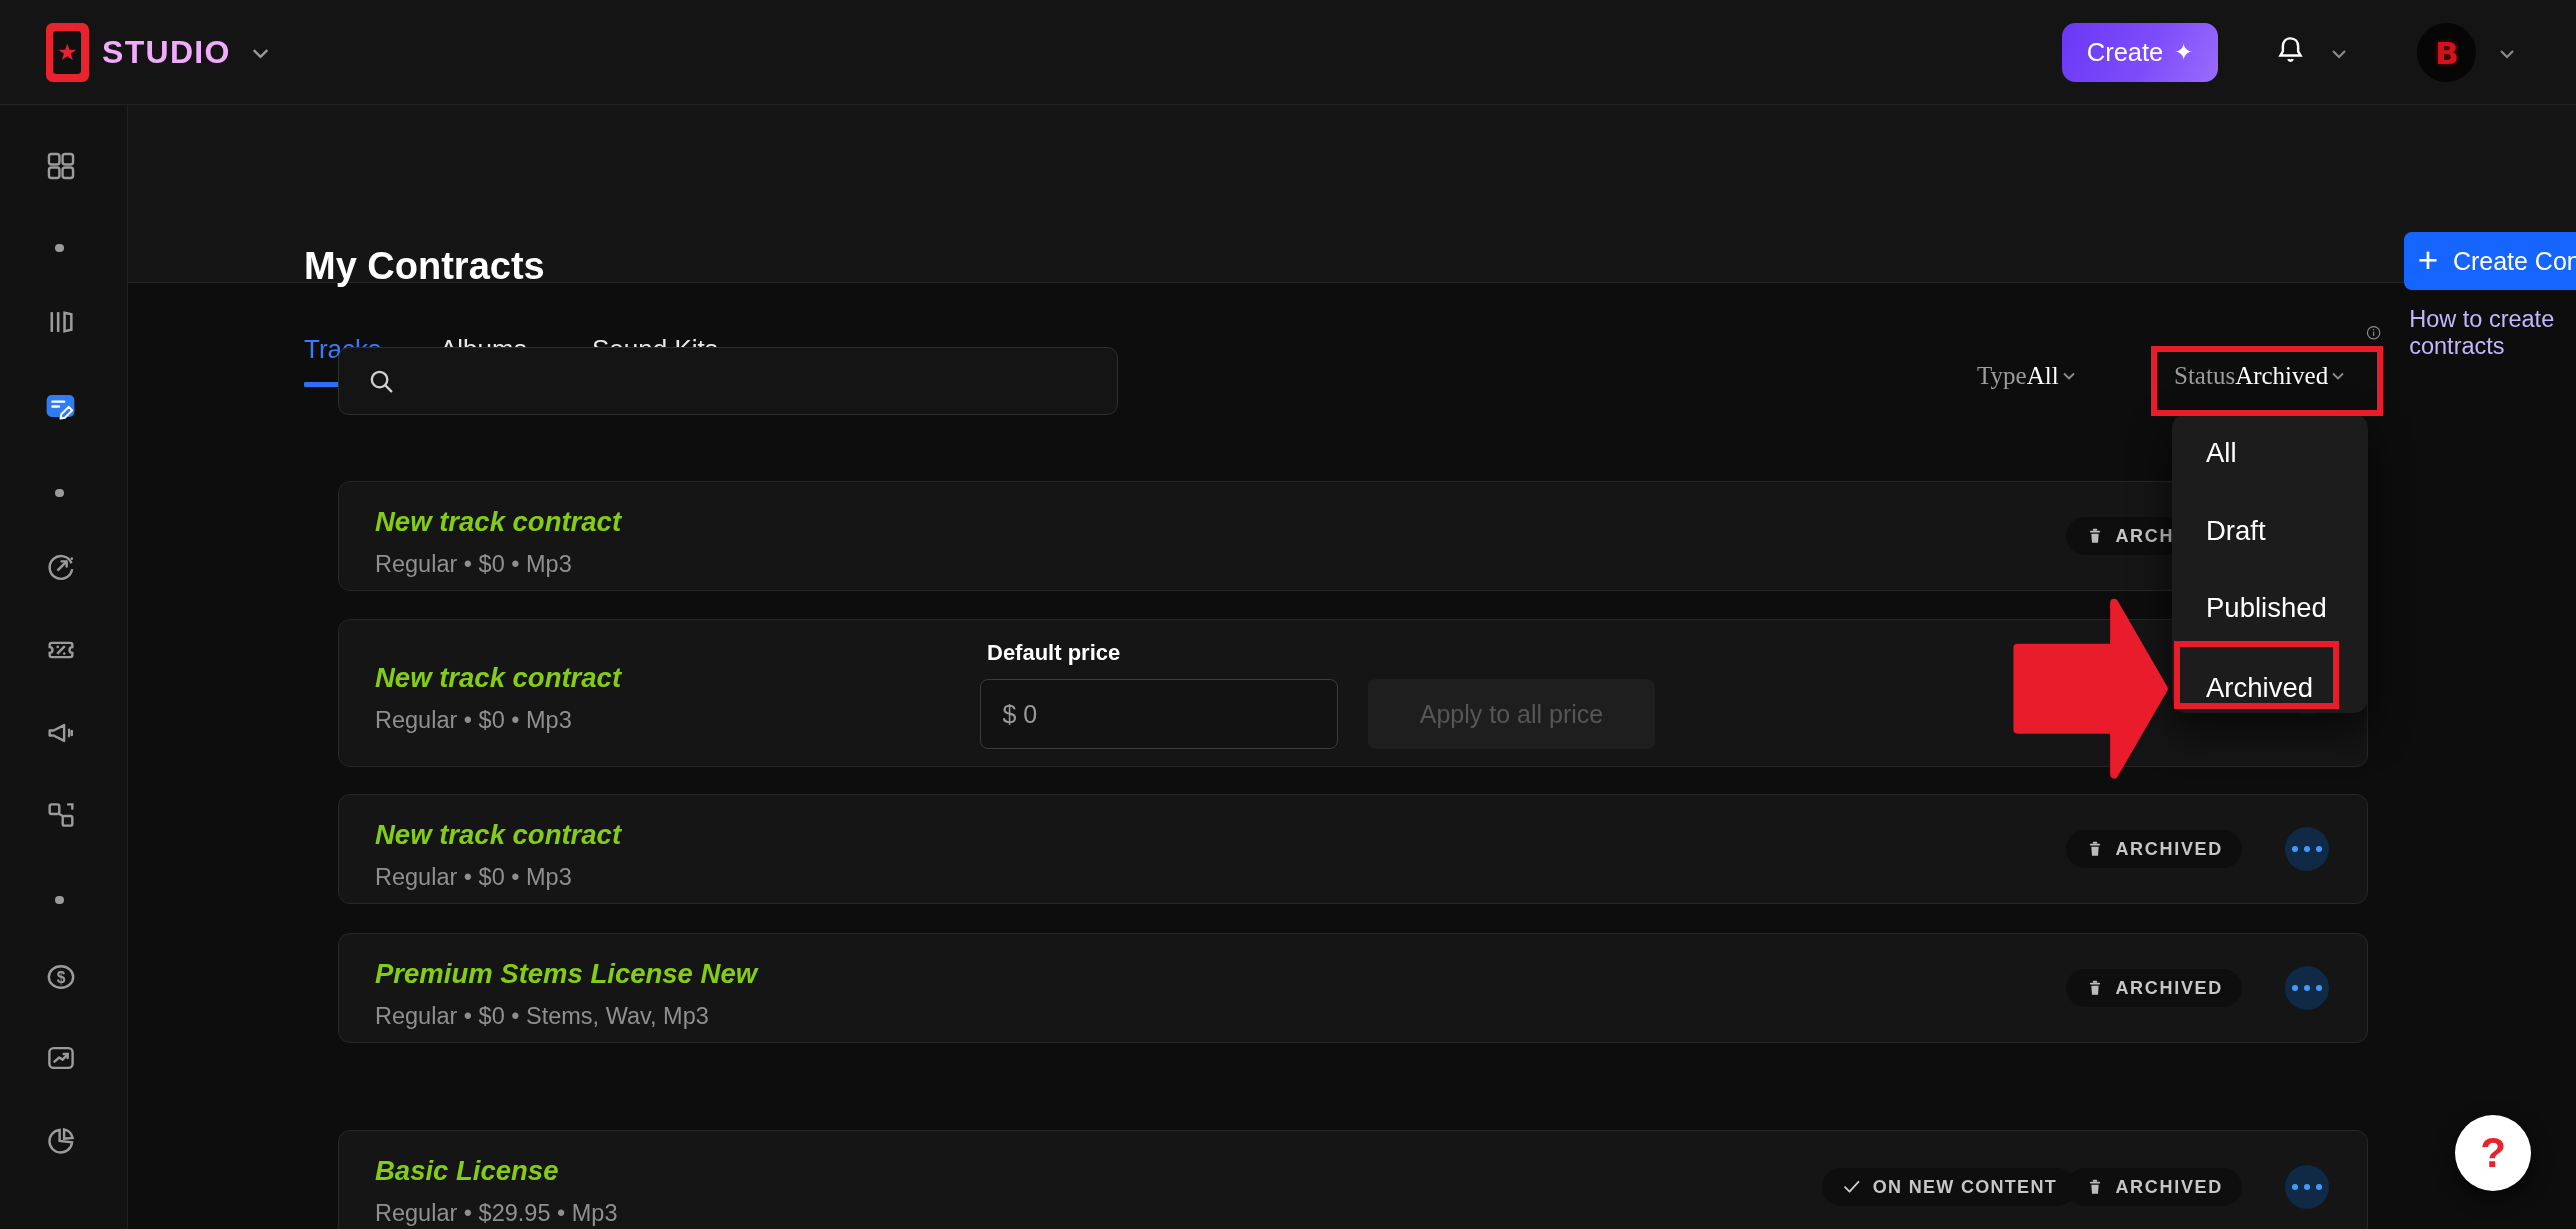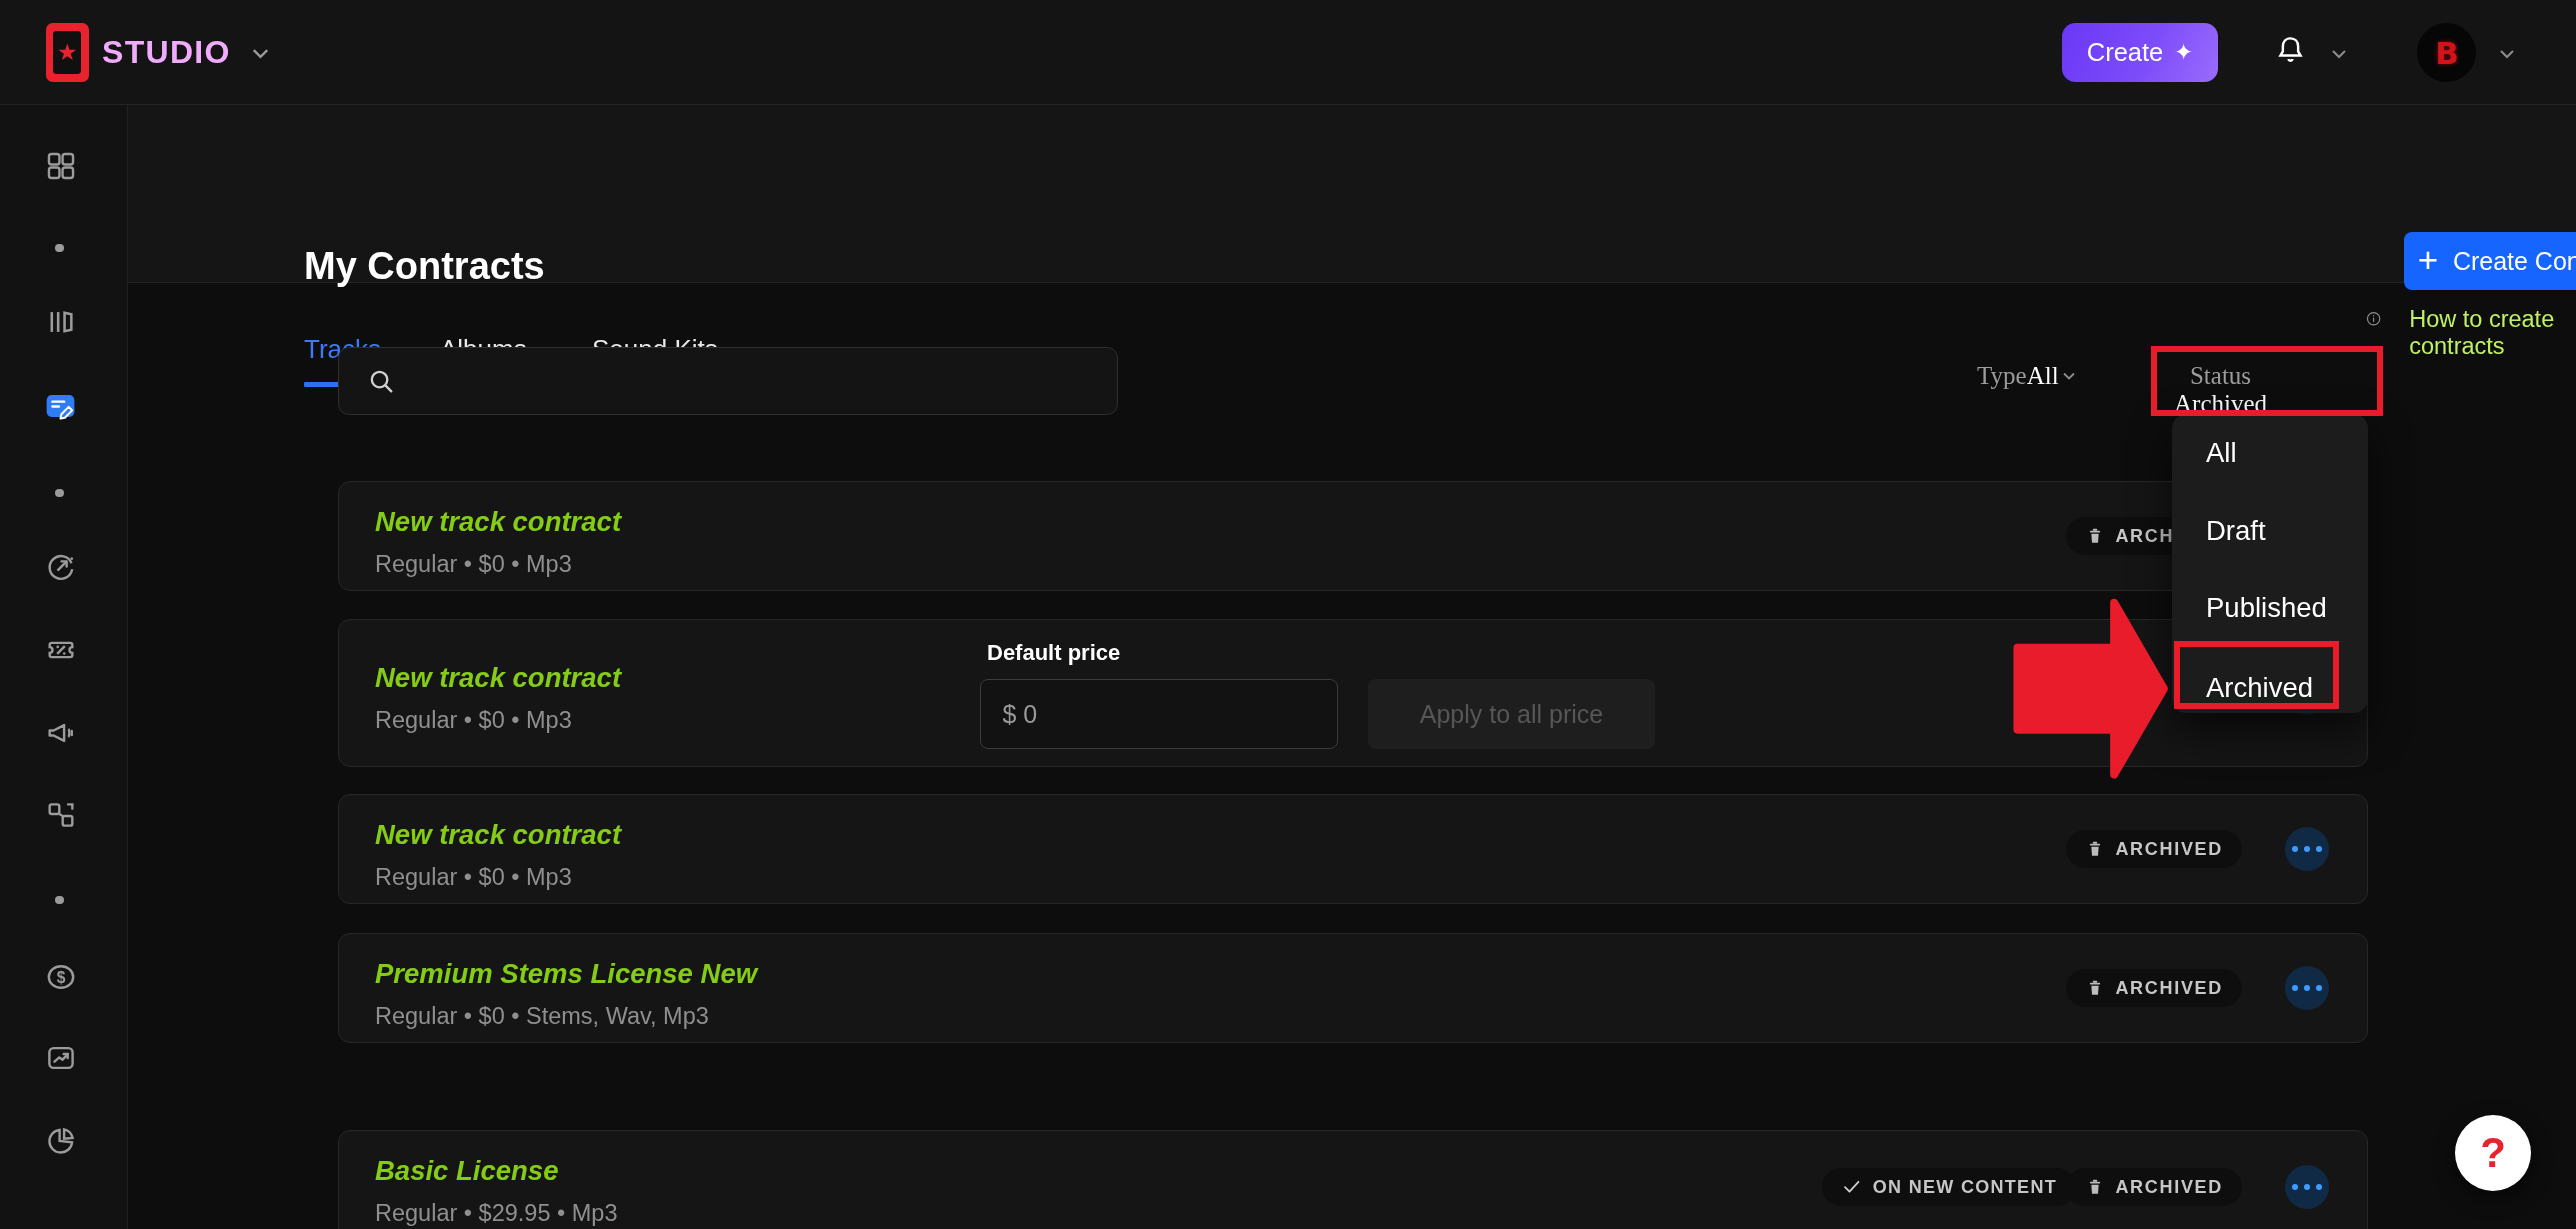--- a/index.html
+++ b/index.html
@@ -63,37 +63,37 @@
   .tab { position:absolute; top:229px; font-size:26px; color:#e8e8e8; cursor:pointer; }
   .tab.active { color:#3a7bfd; }
   .tab-underline { position:absolute; left:176px; top:277px; width:115px; height:5.4px; background:#2f6ef6; border-radius:1.3px; }
   .create-contract-btn {
     position:absolute; left:2276px; top:127px; width:239px; height:58px;
     background:#1565fe; border:none; border-radius:8px; cursor:pointer;
     color:#fff; font-size:25px; font-weight:500; font-family:inherit;
     display:flex; align-items:center; justify-content:center; gap:14.8px;
   }
   .cc-plus { font-size:35px; font-weight:400; line-height:0; margin-top:-2.7px; }
-  .howto { position:absolute; left:2237px; top:201px; display:flex; gap:27px; color:#bef264; font-size:23.5px; cursor:pointer; }
+  .howto { position:absolute; left:2237px; top:201px; display:flex; align-items:center; gap:27px; color:#c4b5fd; font-size:23.5px; cursor:pointer; }
   
   .searchbox {
     position:absolute; left:338px; top:347px; width:780px; height:68px;
     background:#141414; border:1.3px solid #2f2f2f; border-radius:10.7px;
     display:flex; align-items:center; gap:17.4px; padding:0 27px; z-index:2;
   }
   .searchbox input {
     background:transparent; border:none; outline:none; color:#ddd;
     font-size:25px; font-family:inherit; width:604px;
   }
   .searchbox input::placeholder { color:#8a8a8a; }
   .filter { position:absolute; top:362px; display:flex; align-items:center; gap:0; font-size:25px; cursor:pointer; z-index:2;font-family:Liberation Serif, serif; }
   .filter .flabel { color:#9c9c9c; }
   .filter .fvalue { color:#fff; font-weight:500; }
   .filter-type { left:1977px; }
-  .filter-status { left:2174px;flex-direction:column; }
+  .filter-status { left:2174px; }
   
   .anno { position:absolute; border:6.7px solid #e91c2b; z-index:50; pointer-events:none; }
   .anno-status { left:2151px; top:346px; width:232px; height:70px; }
   .anno-archived { left:2174px; top:641px; width:165px; height:68px; border-width:6px; }
   .anno-arrow { position:absolute; left:2008px; top:596px; z-index:40; pointer-events:none; }
   
   .dropdown {
     position:absolute; left:2172px; top:414px; width:196px; height:299px;
     background:#1c1c1d; border-radius:14.8px; z-index:30;
     box-shadow:0 17.4px 40px rgba(0,0,0,.65);

